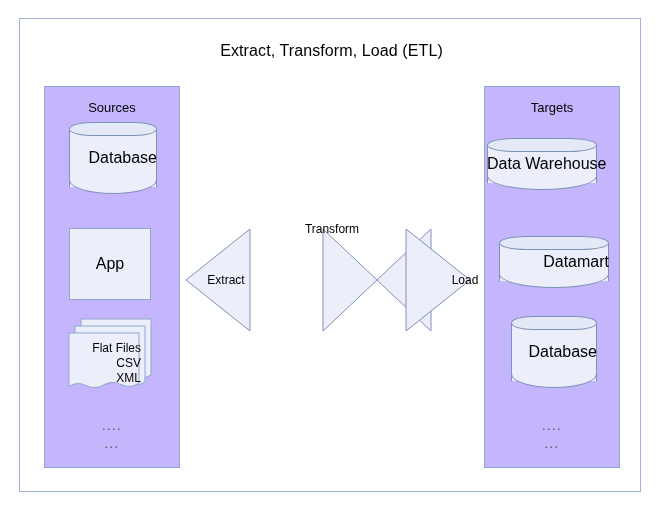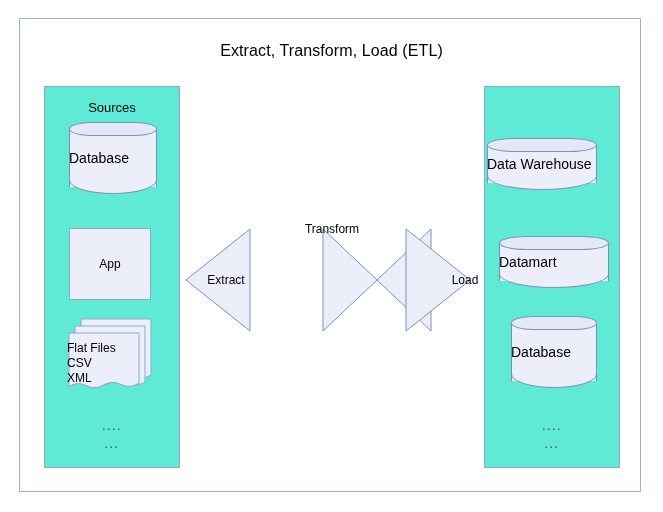--- a/index.html
+++ b/index.html
@@ -43,21 +43,21 @@
     color: #000000;
     letter-spacing: 0.1px;
     white-space: nowrap;
   }
 
   
   .panel {
     position: absolute;
     border: 1px solid #8ea7cf;
     box-sizing: border-box;
-    background: #5eead4;
+    background: #c4b5fd;
   }
   .panel-sources { left: 44px;  top: 86px; width: 136px; height: 382px; }
   .panel-targets { left: 484px; top: 86px; width: 136px; height: 382px; }
 
   .panel-title {
     position: absolute;
     left: 0;
     width: 100%;
     top: 13px;
     text-align: center;
@@ -104,56 +104,56 @@
     border-radius: 50% / 100%;
     background: #e4e9f7;
     box-sizing: border-box;
   }
   .cylinder .cyl-label {
     position: absolute;
     left: 0;
     right: 0;
     top: 50%;
     transform: translateY(-50%);
-    text-align: left;
-    font-size: 14px;
+    text-align: right;
+    font-size: 16px;
     color: #000000;
     white-space: nowrap;
     z-index: 4;
   }
 
   
   .rect-shape {
     position: absolute;
     background: #eceffa;
     border: 1px solid #8ea7cf;
     box-sizing: border-box;
   }
   .rect-shape .rect-label {
     position: absolute;
     left: 0;
     right: 0;
     top: 50%;
     transform: translateY(-50%);
     text-align: center;
-    font-size: 12px;
+    font-size: 16px;
     color: #000000;
   }
 
   
   .docstack {
     position: absolute;
   }
   .docstack svg { display: block; overflow: visible; }
   .docstack .doc-labels {
     position: absolute;
     left: 0;
     width: 74px;
     top: 24px;
-    text-align: left;
+    text-align: right;
     font-size: 12px;
     line-height: 15px;
     color: #000000;
     z-index: 5;
   }
 
   
   .ellipsis-block {
     position: absolute;
     width: 100%;
@@ -221,20 +221,21 @@
       </div>
     </div>
 
     <div class="ellipsis-block" style="top:330px;">
       <div>....</div>
       <div>...</div>
     </div>
   </div>
 
   <div class="panel panel-targets">
+    <div class="panel-title">Targets</div>
 
     <div class="cylinder" style="left:2px; top:51px; width:110px; height:52px;">
       <div class="cyl-body"></div>
       <div class="cyl-bottom"></div>
       <div class="cyl-top"></div>
       <div class="cyl-label">Data Warehouse</div>
     </div>
 
     <div class="cylinder" style="left:14px; top:149px; width:110px; height:52px;">
       <div class="cyl-body"></div>

